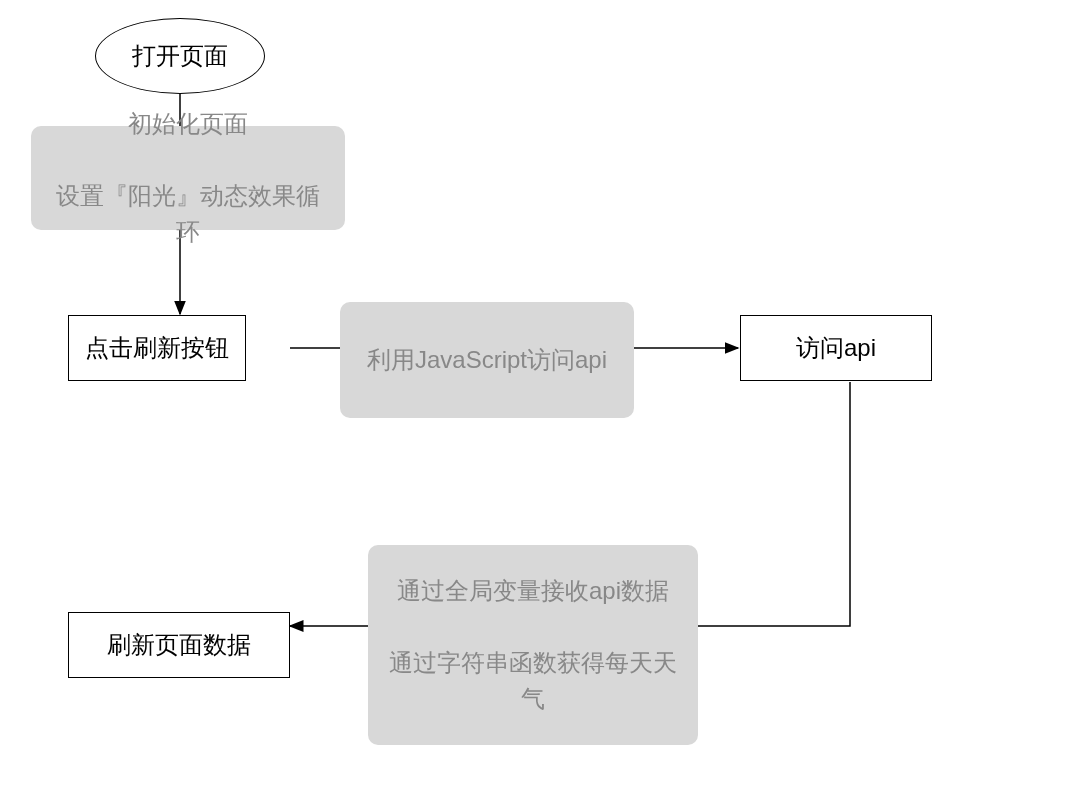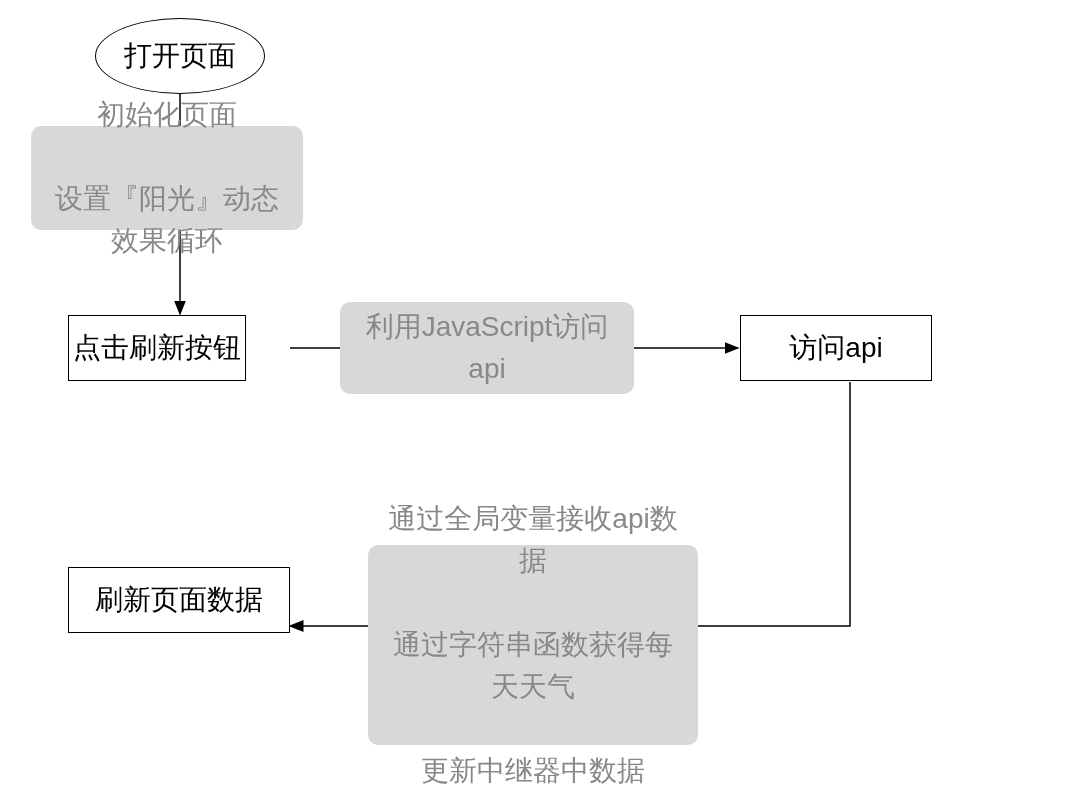--- a/index.html
+++ b/index.html
@@ -14,21 +14,21 @@
       position: relative;
       width: 100%;
       height: 100%;
     }
     .node {
       position: absolute;
       display: flex;
       align-items: center;
       justify-content: center;
       text-align: center;
-      font-size: 28px;
+      font-size: 24px;
       line-height: 1.5;
     }
     .ellipse {
       border: 1.5px solid #000;
       border-radius: 50%;
       color: #000;
       background: #fff;
       font-weight: 500;
     }
     .rect {
@@ -70,44 +70,43 @@
 
     <line x1="290" y1="348" x2="738" y2="348" stroke="#000" stroke-width="1.5" marker-end="url(#arrowhead)"></line>
 
     <polyline points="850,382 850,626 290,626" fill="none" stroke="#000" stroke-width="1.5" marker-end="url(#arrowhead)"></polyline>
   </svg>
 
   <div class="node ellipse" style="left:95px; top:18px; width:170px; height:76px;">
     <span>打开页面</span>
   </div>
 
-  <div class="node annotation multiline" style="left:31px; top:126px; width:272px; height:104px;">
+  <div class="node annotation multiline" style="left:31px; top:126px; width:314px; height:104px;">
     <div>
       <div>初始化页面</div>
       <div>设置『阳光』动态效果循环</div>
     </div>
   </div>
 
   <div class="node rect" style="left:68px; top:315px; width:178px; height:66px;">
     <span>点击刷新按钮</span>
   </div>
 
-  <div class="node annotation" style="left:340px; top:302px; width:294px; height:92px;">
+  <div class="node annotation" style="left:340px; top:302px; width:294px; height:116px;">
     <span>利用JavaScript访问api</span>
   </div>
 
   <div class="node rect" style="left:740px; top:315px; width:192px; height:66px;">
     <span>访问api</span>
   </div>
 
   <div class="node annotation multiline" style="left:368px; top:545px; width:330px; height:200px;">
     <div>
       <div>通过全局变量接收api数据</div>
       <div>通过字符串函数获得每天天气</div>
-      <div>更新中继器中数据</div>
     </div>
   </div>
 
-  <div class="node rect" style="left:68px; top:567px; width:222px; height:66px;">
+  <div class="node rect" style="left:68px; top:612px; width:222px; height:66px;">
     <span>刷新页面数据</span>
   </div>
 
 </div>
 
 </body></html>

